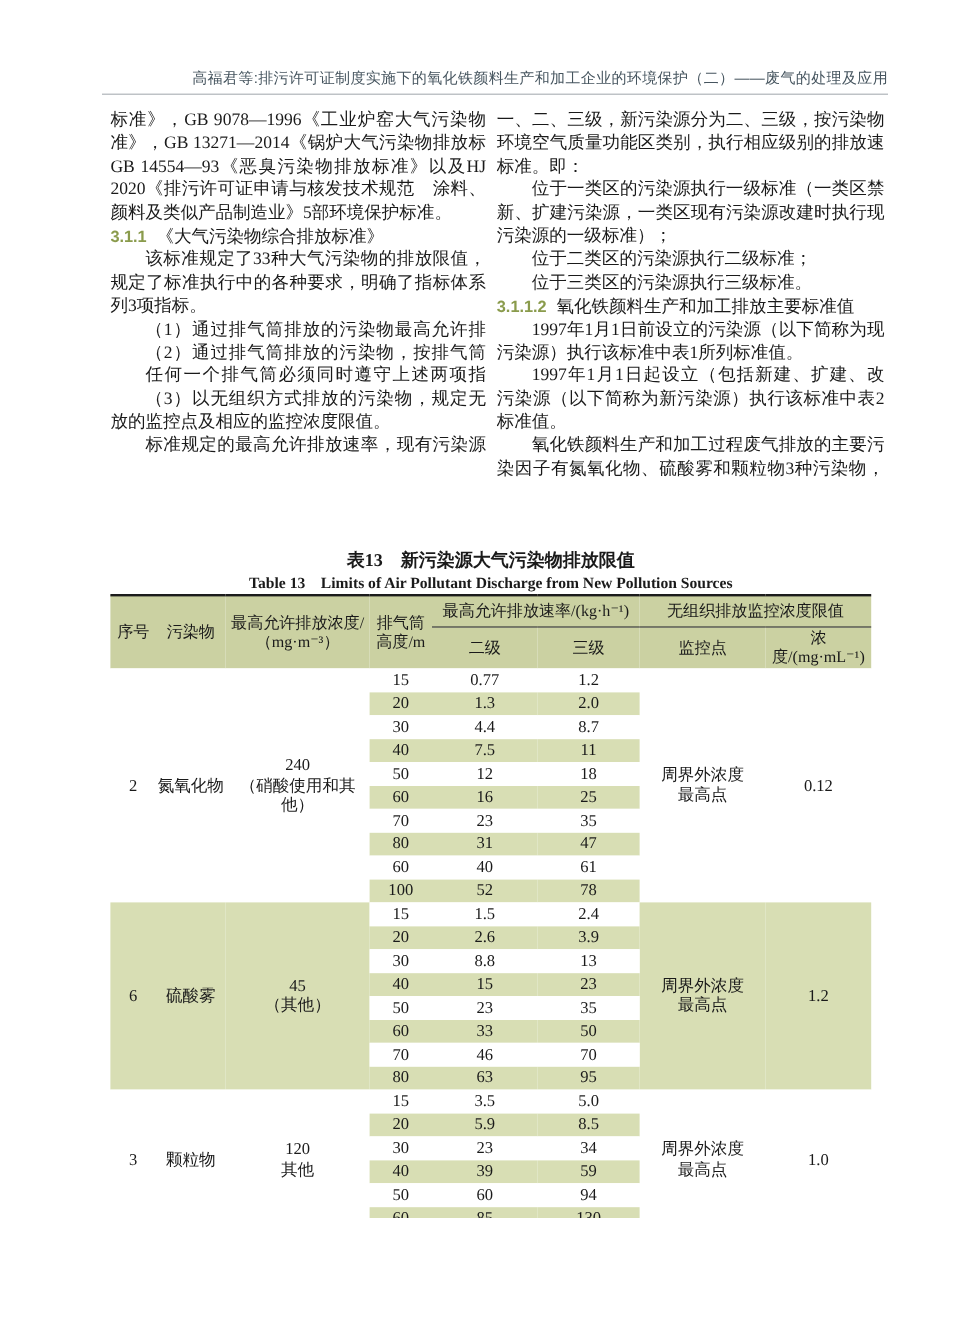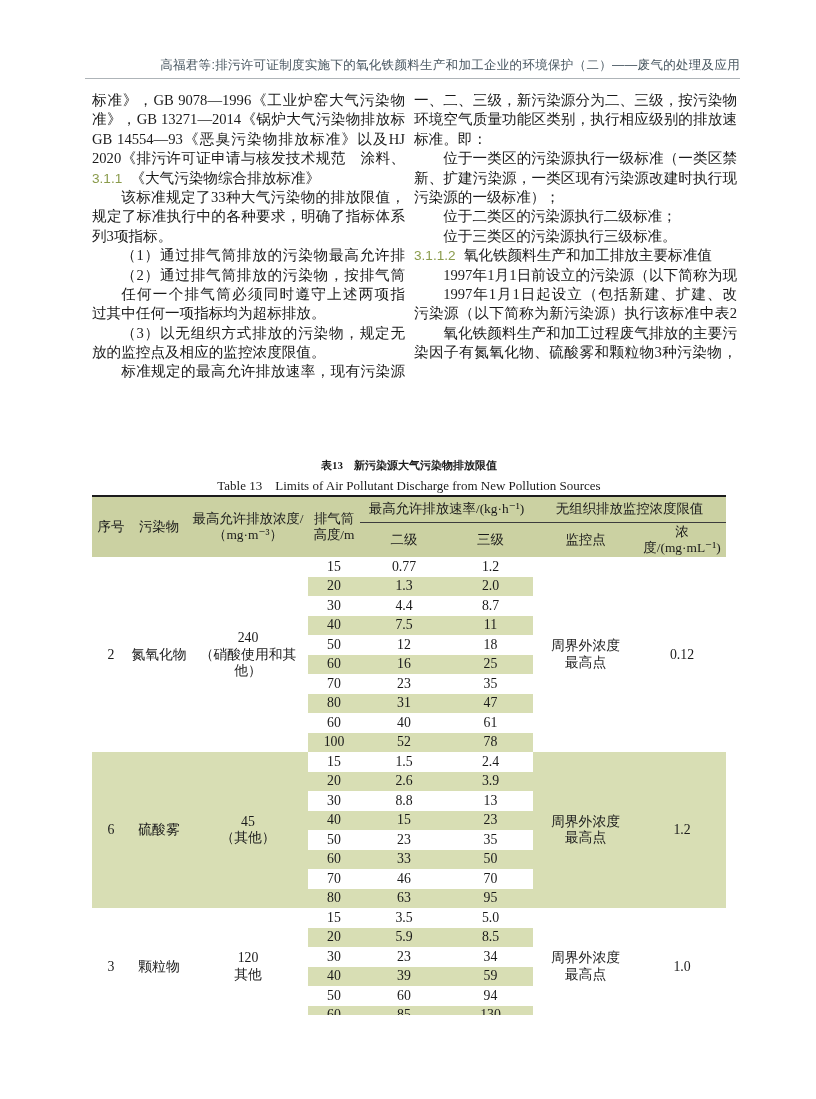--- a/index.html
+++ b/index.html
@@ -29,27 +29,27 @@
   .col-right{left:414px;width:323px;}
   .ln{
     height:19.4px;line-height:19.4px;font-size:14.6px;overflow:hidden;
     text-align:justify;text-align-last:justify;white-space:nowrap;
   }
   .ln.jst{white-space:normal;}
   .ln.end{text-align-last:left;white-space:normal;}
   .ln.ind{text-indent:2em;}
   .ln.hd{text-align-last:left;white-space:normal;}
   .secnum{
-    color:var(--c-accent);font-weight:normal;font-size:13.6px;margin-right:0.6em;
+    color:var(--c-accent);font-weight:bold;font-size:13.6px;margin-right:0.6em;
     font-family:"Liberation Sans","DejaVu Sans",sans-serif;
     margin-top:23px;
   }
   
-  .caption-zh{position:absolute;top:458px;left:92px;width:634px;text-align:center;font-weight:bold;font-size:11px;}
-  .caption-en{position:absolute;top:477px;left:92px;width:634px;text-align:center;font-weight:normal;font-size:13px;font-family:"Liberation Serif","DejaVu Serif",serif;}
+  .caption-zh{position:absolute;top:458px;left:92px;width:634px;text-align:center;font-weight:bold;font-size:15px;}
+  .caption-en{position:absolute;top:477px;left:92px;width:634px;text-align:center;font-weight:bold;font-size:13px;font-family:"Liberation Serif","DejaVu Serif",serif;}
   
   .table-wrap{position:absolute;top:495px;left:92px;width:634px;}
   table{
     border-collapse:collapse;table-layout:fixed;width:634px;background:#fff;
     border-top:2px solid var(--c-rule);border-bottom:2px solid var(--c-rule);
   }
   thead th{
     background:var(--c-headbg);font-weight:normal;font-size:13.4px;
     text-align:center;vertical-align:middle;padding:1px 0;line-height:1.2;
   }
@@ -79,45 +79,47 @@
 <div class="page">
 
   <div class="running-head">高福君等:排污许可证制度实施下的氧化铁颜料生产和加工企业的环境保护（二）——废气的处理及应用</div>
   <div class="head-rule"></div>
 
   <div class="col col-left">
       <div class="ln jst">标准》，GB 9078—1996《工业炉窑大气污染物排放标</div>
       <div class="ln jst">准》，GB 13271—2014《锅炉大气污染物排放标准》，</div>
       <div class="ln jst">GB 14554—93《恶臭污染物排放标准》以及HJ 1116—</div>
       <div class="ln jst">2020《排污许可证申请与核发技术规范　涂料、油墨、</div>
+      <div class="ln end">颜料及类似产品制造业》5部环境保护标准。</div>
       <div class="ln hd"><span class="secnum">3.1.1</span><span>《大气污染物综合排放标准》</span></div>
       <div class="ln ind jst">该标准规定了33种大气污染物的排放限值，同时</div>
       <div class="ln jst">规定了标准执行中的各种要求，明确了指标体系为下</div>
       <div class="ln end">列3项指标。</div>
       <div class="ln ind end">（1）通过排气筒排放的污染物最高允许排放浓度。</div>
       <div class="ln ind jst">（2）通过排气筒排放的污染物，按排气筒高度规</div>
       <div class="ln ind jst">任何一个排气筒必须同时遵守上述两项指标，超</div>
-      <div class="ln end">过其中任何一项指标均为超标排放。</div>
       <div class="ln ind jst">（3）以无组织方式排放的污染物，规定无组织排</div>
       <div class="ln end">放的监控点及相应的监控浓度限值。</div>
       <div class="ln ind jst">标准规定的最高允许排放速率，现有污染源分为</div>
     </div>
   <div class="col col-right">
       <div class="ln jst">一、二、三级，新污染源分为二、三级，按污染物所在的</div>
       <div class="ln jst">环境空气质量功能区类别，执行相应级别的排放速率</div>
       <div class="ln end">标准。即：</div>
       <div class="ln ind jst">位于一类区的污染源执行一级标准（一类区禁止</div>
       <div class="ln jst">新、扩建污染源，一类区现有污染源改建时执行现有</div>
       <div class="ln end">污染源的一级标准）；</div>
       <div class="ln ind end">位于二类区的污染源执行二级标准；</div>
       <div class="ln ind end">位于三类区的污染源执行三级标准。</div>
       <div class="ln hd"><span class="secnum">3.1.1.2</span><span>氧化铁颜料生产和加工排放主要标准值</span></div>
       <div class="ln ind jst">1997年1月1日前设立的污染源（以下简称为现有</div>
+      <div class="ln end">污染源）执行该标准中表1所列标准值。</div>
       <div class="ln ind jst">1997年1月1日起设立（包括新建、扩建、改建）的</div>
       <div class="ln jst">污染源（以下简称为新污染源）执行该标准中表2所列</div>
+      <div class="ln end">标准值。</div>
       <div class="ln ind jst">氧化铁颜料生产和加工过程废气排放的主要污</div>
       <div class="ln jst">染因子有氮氧化物、硫酸雾和颗粒物3种污染物，具体</div>
     </div>
 
   <div class="caption-zh">表13　新污染源大气污染物排放限值</div>
   <div class="caption-en">Table 13　Limits of Air Pollutant Discharge from New Pollution Sources</div>
 
   <div class="table-wrap">
     <table>
       <colgroup>

